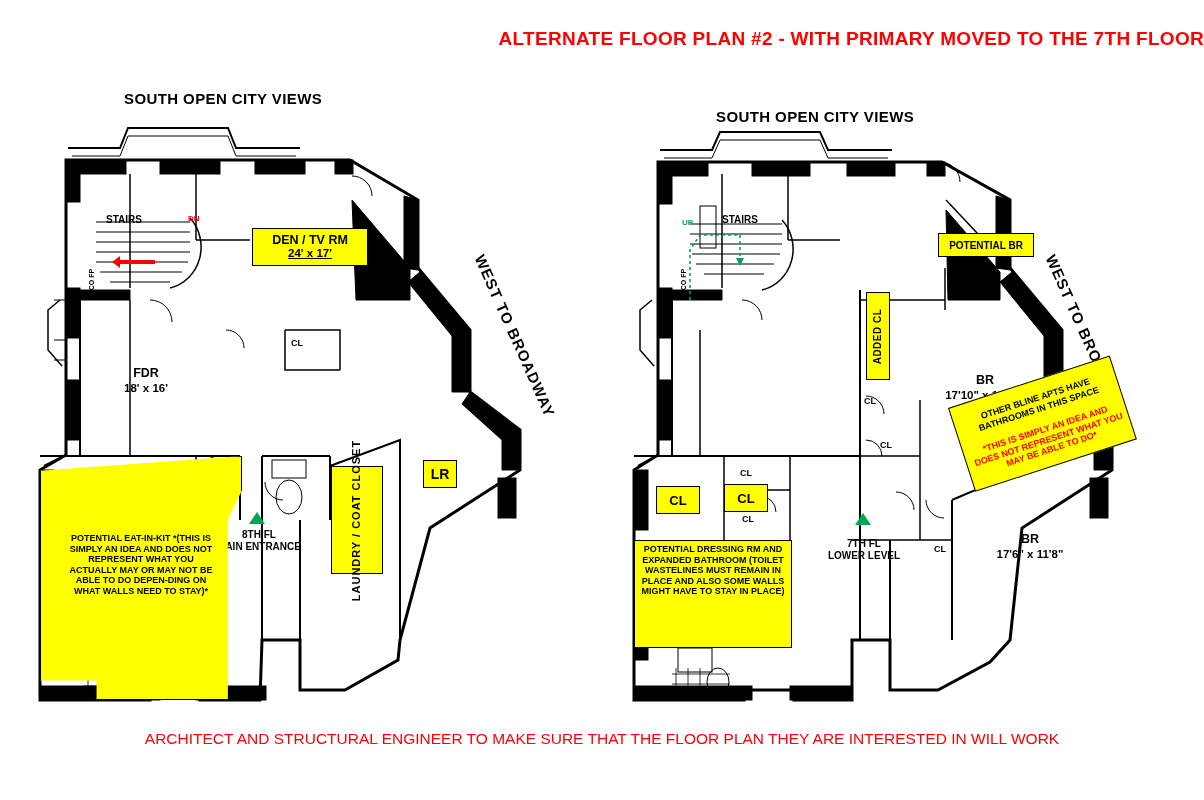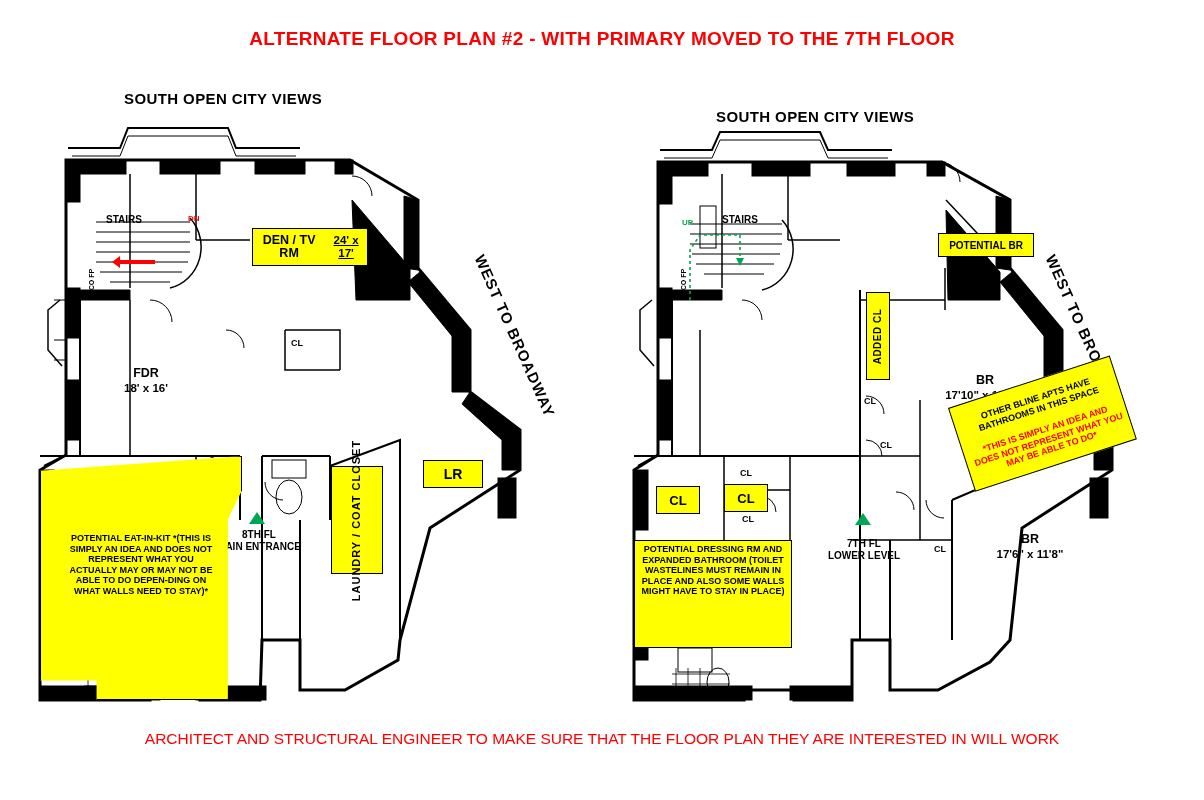--- a/index.html
+++ b/index.html
@@ -9,21 +9,21 @@
     background:#ffffff;
     font-family:"Liberation Sans", sans-serif;
     color:#000;
     position:relative;
     overflow:hidden;
   }
   .canvas { position:absolute; left:0; top:0; width:1204px; height:800px; }
 
   .title {
     position:absolute; left:0; top:28px; width:1204px;
-    text-align:center;
+    text-align:right;
     color:#ff0000;
     font-size:19px;
     font-weight:bold;
     letter-spacing:0.3px;
   }
   .footnote {
     position:absolute; left:0; top:728px; width:1204px;
     text-align:center;
     color:#ff0000;
     font-size:15.5px;
@@ -286,31 +286,31 @@
   </svg>
 
   <div class="hdr" style="left:124px; top:90px;">SOUTH OPEN CITY VIEWS</div>
 
   <div class="vlabel" style="left:487px; top:252px; transform:rotate(66deg);">WEST TO BROADWAY</div>
 
   <div class="smalllbl" style="left:106px; top:214px;">STAIRS</div>
   <div class="tinylbl" style="left:168px; top:214px; color:#ff0000;padding-left:20px;">DN</div>
   <div class="tinylbl" style="left:88px; top:300px; transform:rotate(-90deg); transform-origin:left top; font-size:7px;">DECO FP</div>
 
-  <div class="hl" style="left:252px; top:228px; width:116px; height:38px; flex-direction:row;">
+  <div class="hl" style="left:252px; top:228px; width:116px; height:38px; flex-direction:column;">
     <span style="font-size:12.5px;">DEN / TV RM</span>
     <span style="font-size:11.5px;text-decoration:underline;">24' x 17'</span>
   </div>
 
   <div class="room" style="left:106px; top:366px; width:80px;">
     <div>FDR</div>
     <div class="dim">18' x 16'</div>
   </div>
 
-  <div class="hl" style="left:423px; top:460px; width:60px; height:28px; font-size:14px;">
+  <div class="hl" style="left:423px; top:460px; width:34px; height:28px; font-size:14px;">
     <span>LR</span>
   </div>
 
   <div class="smalllbl" style="left:291px; top:338px; font-size:9px;">CL</div>
   <div class="smalllbl" style="left:228px; top:468px; font-size:9px;">CL</div>
 
   <div class="hl" style="left:331px; top:466px; width:52px; height:108px; font-size:11px;">
     <span style="display:block; transform:rotate(-90deg); white-space:nowrap; letter-spacing:1px;">LAUNDRY / COAT CLOSET</span>
   </div>
 

